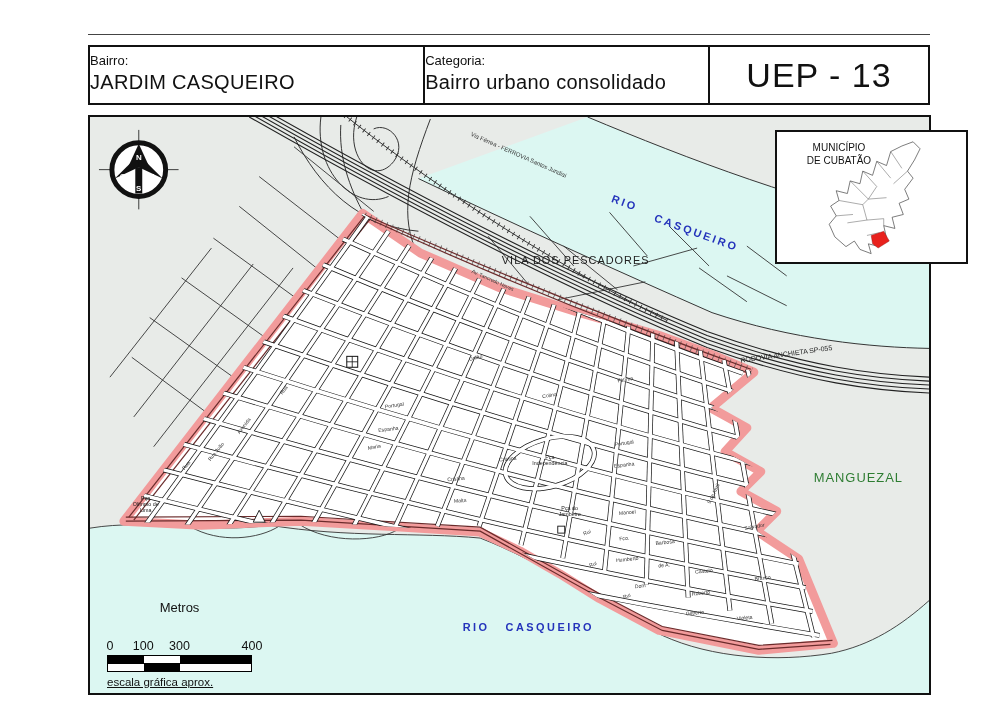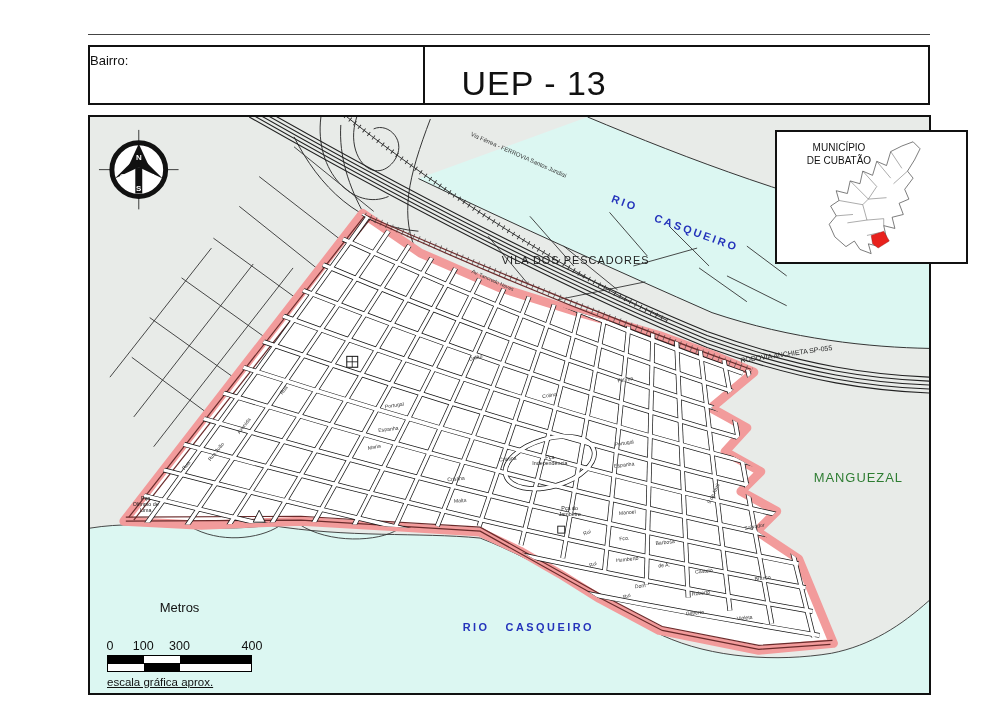--- a/index.html
+++ b/index.html
@@ -2,21 +2,21 @@
 <html><head>
 <meta charset="utf-8">
 <style>
   html,body{margin:0;padding:0;background:#fff;}
   body{width:1000px;height:707px;position:relative;font-family:"Liberation Sans",sans-serif;color:#111;}
   .top-rule{position:absolute;left:88px;top:34px;width:842px;height:1px;background:#444;}
   .header{position:absolute;left:88px;top:45px;width:842px;height:60px;border:2px solid #111;box-sizing:border-box;display:flex;background:#fff;}
   .cell{box-sizing:border-box;padding:6px 0 0 0;}
   .c1{width:40%;border-right:2px solid #111;}
   .c2{width:34%;border-right:2px solid #111;}
-  .c3{width:26%;display:flex;align-items:flex-end;justify-content:center;padding:0;}
+  .c3{width:26%;display:flex;align-items:center;justify-content:center;padding:0;}
   .lbl{font-size:13px;}
   .val{font-size:20px;margin-top:3px;letter-spacing:.3px;}
   .uep{font-size:34px;letter-spacing:1px;}
   .map-frame{position:absolute;left:88px;top:115px;width:843px;height:580px;border:2px solid #111;box-sizing:border-box;background:#E8EBE8;overflow:hidden;}
   #map-svg{position:absolute;left:0;top:0;width:100%;height:100%;}
   text{font-family:"Liberation Sans",sans-serif;}
   .street-name{font-size:5.2px;fill:#333;}
   .place-name{font-size:5.4px;fill:#222;}
   .river-label{font-size:11px;font-weight:bold;fill:#2433BB;letter-spacing:2.5px;}
   .area-label{font-size:11px;fill:#222;letter-spacing:1px;}
@@ -41,20 +41,25 @@
   .sb-caption{font-size:11.5px;margin-top:4px;text-decoration:underline;}
 </style>
 </head>
 <body>
 
 <div class="top-rule"></div>
 
 <div class="header">
   <div class="cell c1">
     <div class="lbl">Bairro:</div>
+    <div class="val">JARDIM CASQUEIRO</div>
+  </div>
+  <div class="cell c2">
+    <div class="lbl">Categoria:</div>
+    <div class="val">Bairro urbano consolidado</div>
   </div>
   <div class="cell c3">
     <div class="uep">UEP - 13</div>
   </div>
 </div>
 
 <div class="map-frame">
   <svg id="map-svg" viewBox="0 0 843 580" preserveAspectRatio="none">
     <defs>
       <clipPath id="hoodClip">

